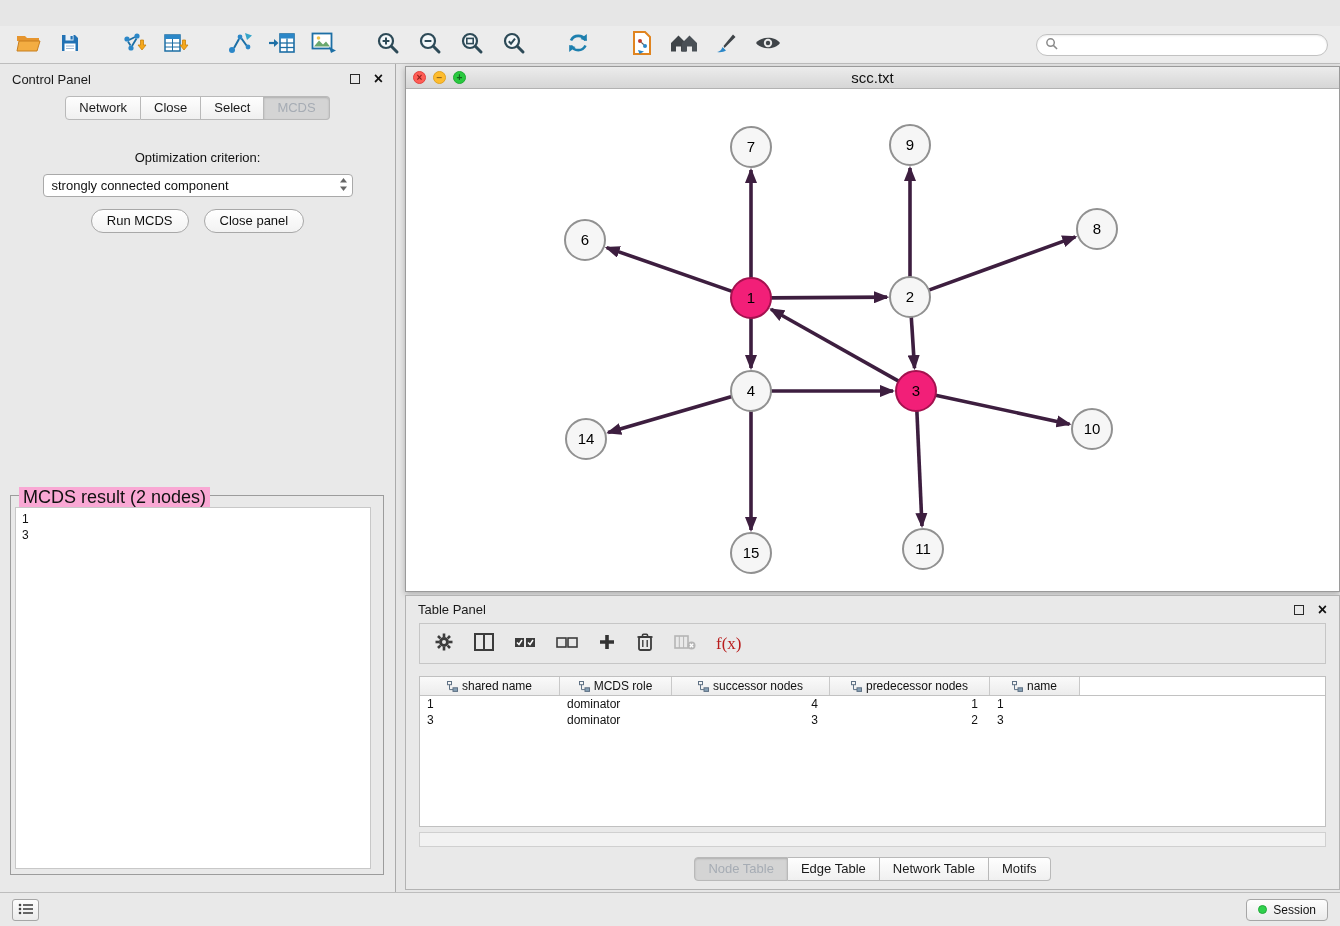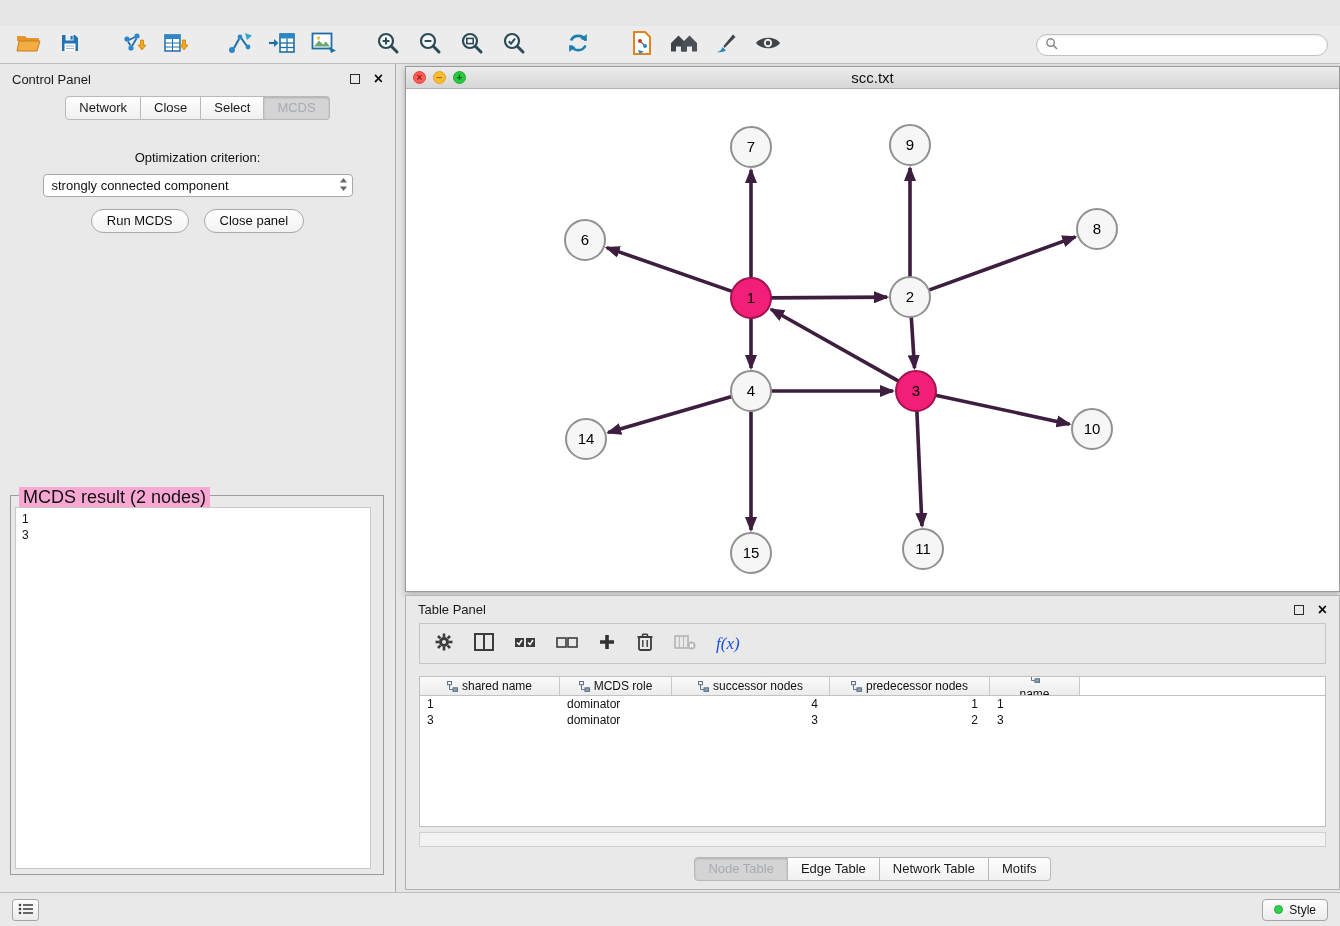--- a/index.html
+++ b/index.html
@@ -65,21 +65,21 @@
   .light.green  { background:#29c93f; border:1px solid #1fab33; color:#14641f; }
   .net-canvas { position:absolute; left:0; top:22px; right:0; bottom:0; background:#fff; }
 
   
   .table-panel { position:absolute; left:405px; top:595px; width:935px; height:295px;
     background:#e9e9e9; border:1px solid #b3b3b3; }
   .tp-header { height:27px; display:flex; align-items:center; padding:0 12px; font-size:13px; color:#1a1a1a; }
   .tp-toolbar { margin:0 13px; height:41px; border:1px solid #c6c6c6; background:#e9e9e9;
     display:flex; align-items:center; padding:0 14px; gap:20px; }
   .tp-tool { display:flex; align-items:center; justify-content:center; height:30px; cursor:default; }
-  .fx { font-family:"Liberation Serif", serif; font-style:italic; font-size:17px; color:#1d4ed8; }
+  .fx { font-family:"Liberation Serif", serif; font-size:17px; color:#b91c1c; }
 
   .data-table { position:absolute; left:13px; right:13px; top:80px; bottom:62px; background:#fff;
     border:1px solid #c0c0c0; overflow:hidden; }
   .thead { display:flex; height:19px; border-bottom:1px solid #c2c2c2; background:#fff; }
   .th { display:flex; align-items:center; justify-content:center; gap:4px; font-size:12px; color:#111;
     background:linear-gradient(#fafafa,#ececec); border-right:1px solid #c9c9c9; overflow:hidden; white-space:nowrap; }
   .th-icon { display:flex; align-items:center; }
   .trow { display:flex; height:16px; font-size:12px; color:#111; }
   .td { display:flex; align-items:center; padding:0 12px 0 7px; overflow:hidden; white-space:nowrap; }
 
@@ -522,21 +522,21 @@
           <div class="th" style="width: 160px;">
             <span class="th-icon">
               <svg width="11" height="11" viewBox="0 0 11 11">
                 <rect x="0.5" y="0.5" width="4" height="3.2" fill="none" stroke="#5f7184"></rect>
                 <rect x="6" y="6.8" width="4.5" height="3.6" fill="#86a0b5" stroke="#5f7184"></rect>
                 <path d="M2.5 3.7 V8.6 H6" fill="none" stroke="#5f7184"></path>
               </svg>
             </span>
             <span>predecessor nodes</span>
           </div>
-          <div class="th" style="width: 90px; flex-direction: column;">
+          <div class="th" style="width: 90px;">
             <span class="th-icon">
               <svg width="11" height="11" viewBox="0 0 11 11">
                 <rect x="0.5" y="0.5" width="4" height="3.2" fill="none" stroke="#5f7184"></rect>
                 <rect x="6" y="6.8" width="4.5" height="3.6" fill="#86a0b5" stroke="#5f7184"></rect>
                 <path d="M2.5 3.7 V8.6 H6" fill="none" stroke="#5f7184"></path>
               </svg>
             </span>
             <span>name</span>
           </div>
         </div>
@@ -574,17 +574,17 @@
             <line x1="5" y1="2" x2="15" y2="2" stroke="#444" stroke-width="1.6"></line>
             <circle cx="2" cy="6" r="1.3" fill="#444"></circle>
             <line x1="5" y1="6" x2="15" y2="6" stroke="#444" stroke-width="1.6"></line>
             <circle cx="2" cy="10" r="1.3" fill="#444"></circle>
             <line x1="5" y1="10" x2="15" y2="10" stroke="#444" stroke-width="1.6"></line>
           </svg>
       </span>
     </span>
     <span class="memory-btn">
       <span class="memory-dot"></span>
-      <span>Style</span>
+      <span>Session</span>
     </span>
   </div>
 
 </div>
 
 </body></html>

